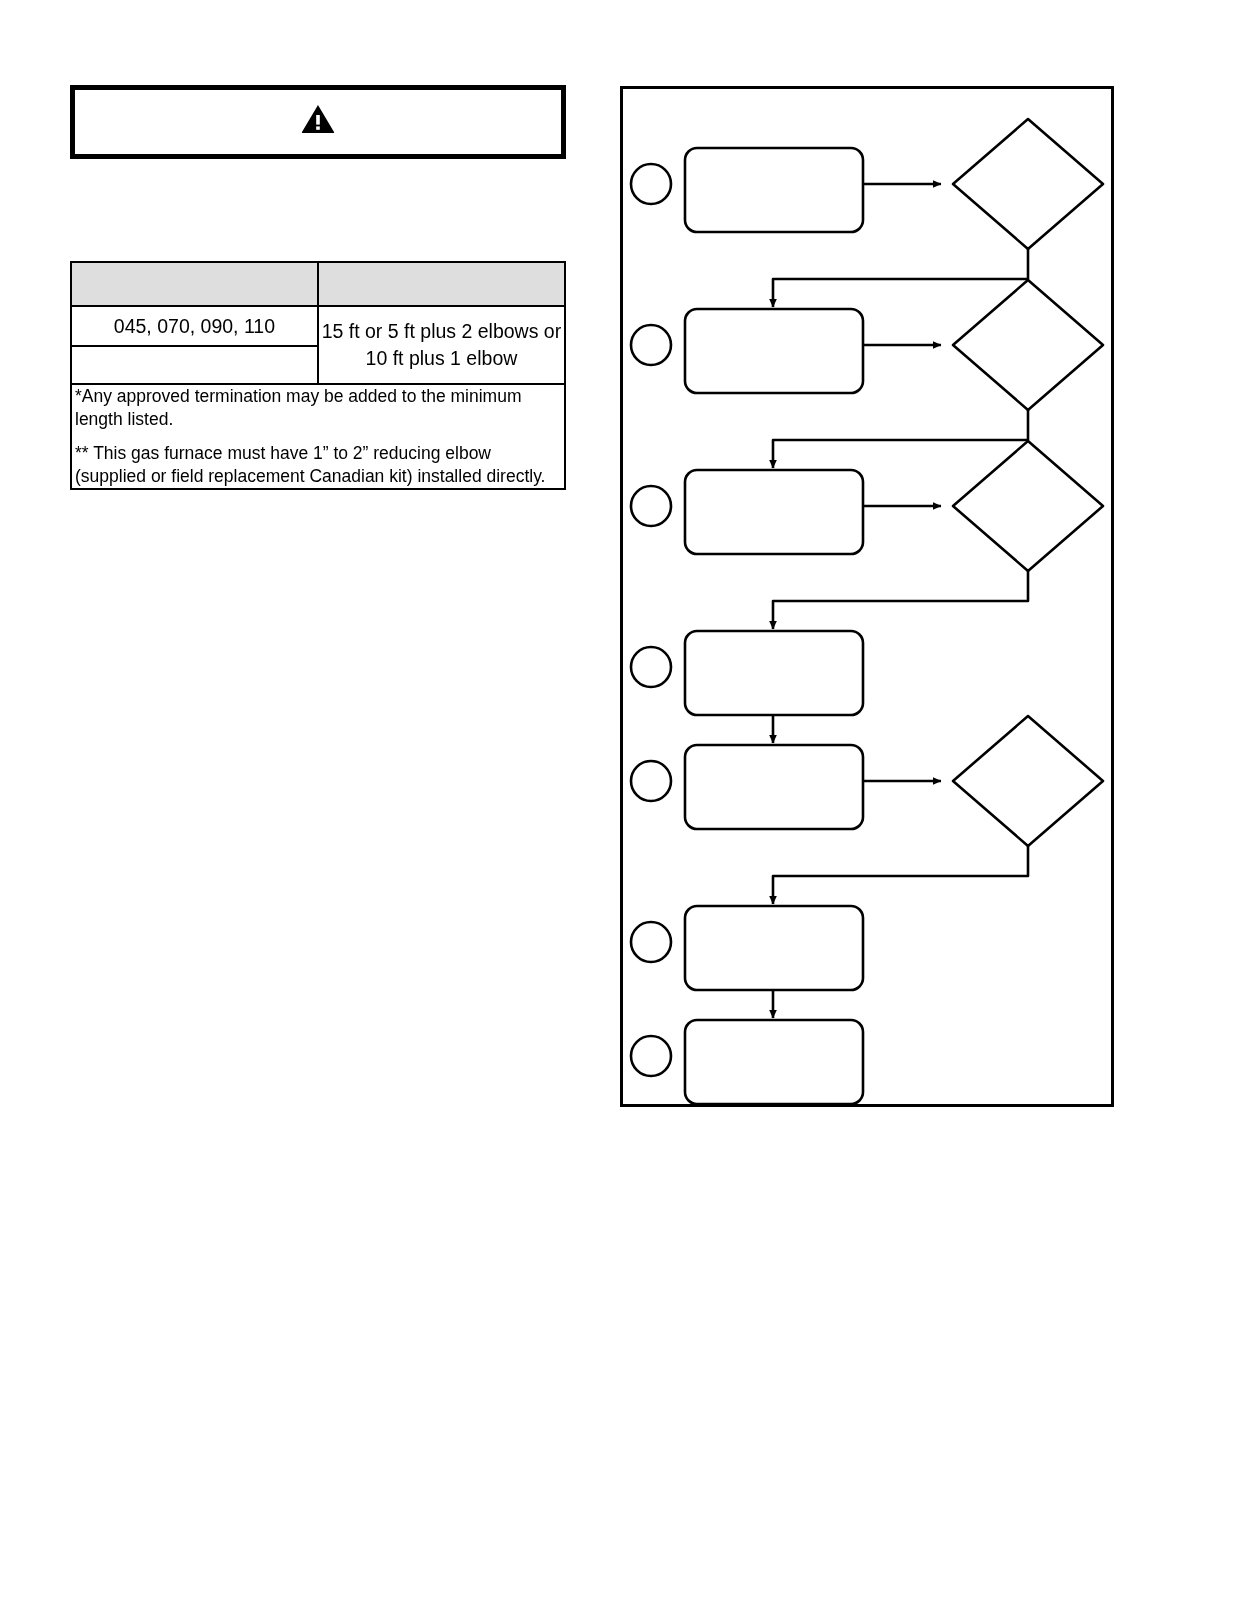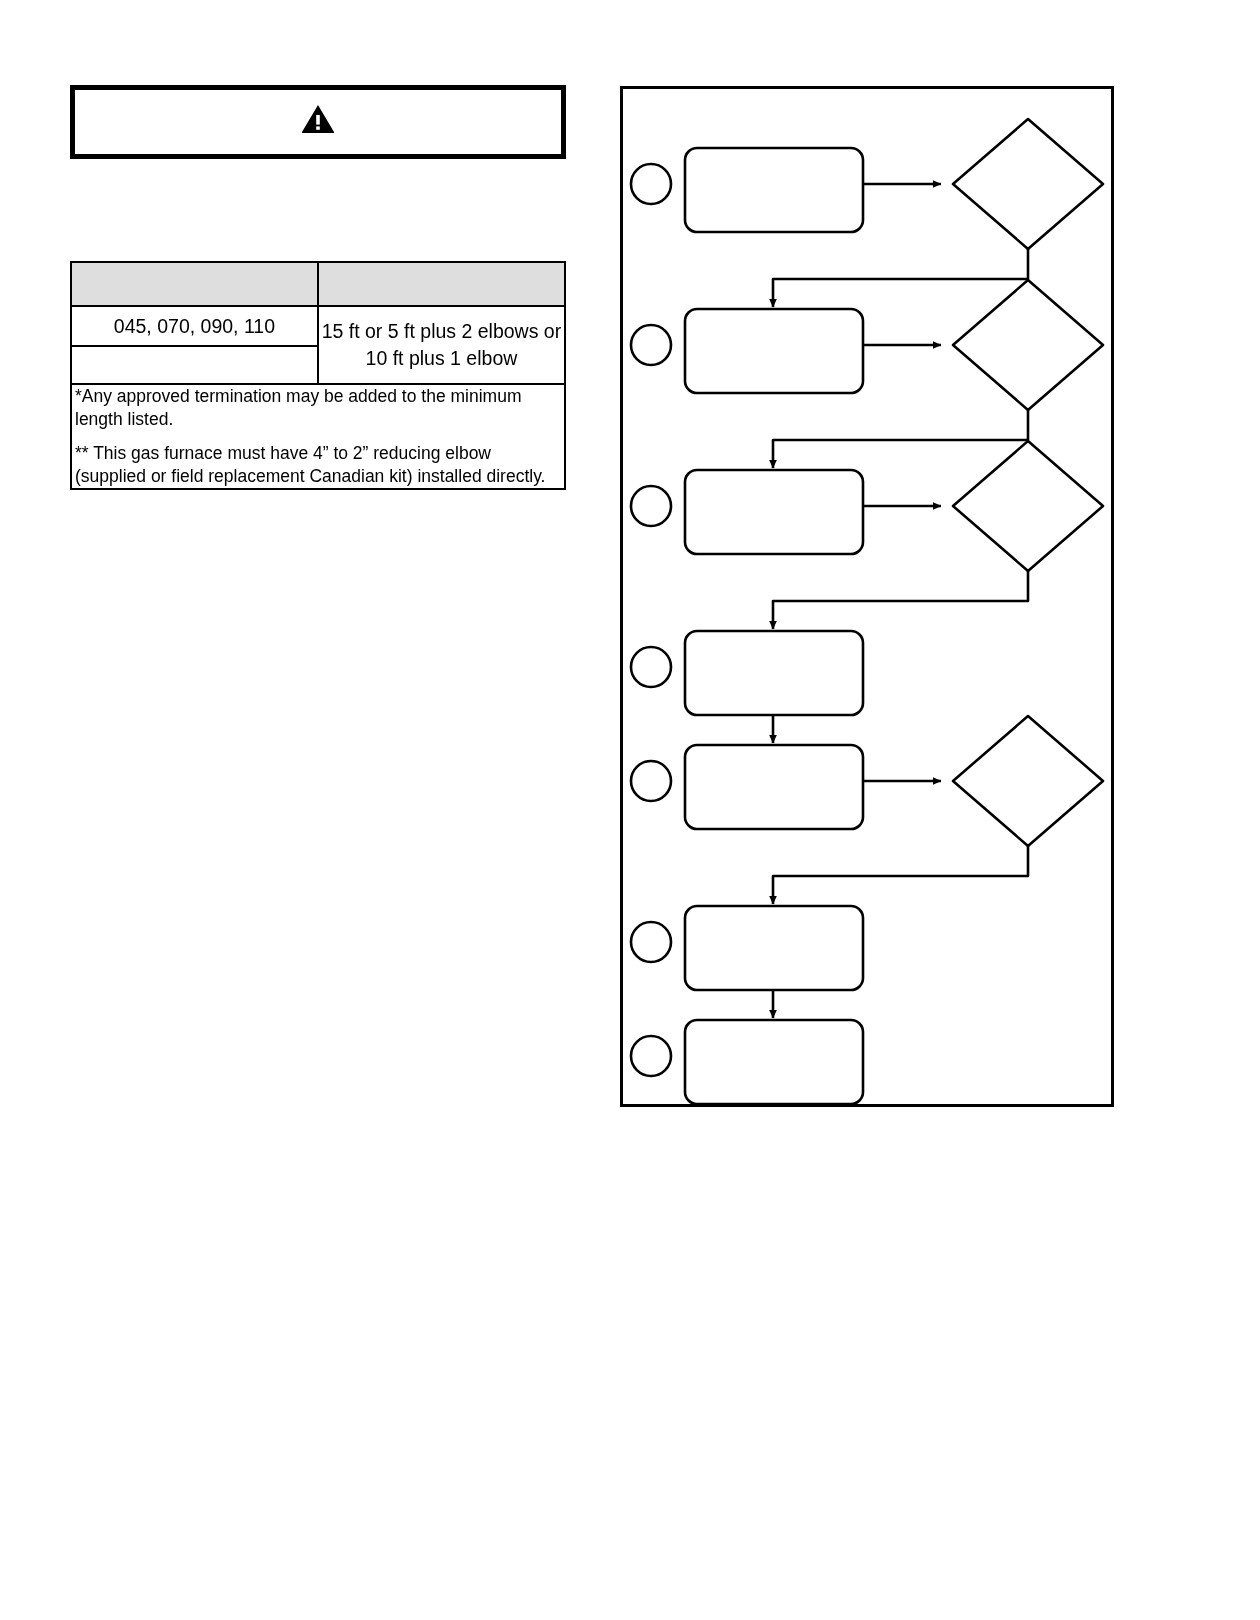--- a/index.html
+++ b/index.html
@@ -136,21 +136,21 @@
     <tr>
       <td class="model-cell col-left">045, 070, 090, 110</td>
       <td class="length-cell col-right" rowspan="2">15 ft or 5 ft plus 2 elbows or 10 ft plus 1 elbow</td>
     </tr>
     <tr>
       <td class="blank-cell col-left"></td>
     </tr>
     <tr>
       <td class="note-cell" colspan="2">
         <p>*Any approved termination may be added to the minimum length listed.</p>
-        <p>** This gas furnace must have 4” to 2” reducing elbow (supplied or field replacement Canadian kit) installed directly.</p>
+        <p>** This gas furnace must have 1” to 2” reducing elbow (supplied or field replacement Canadian kit) installed directly.</p>
       </td>
     </tr>
   </tbody>
 </table>
 
 <div class="flow-panel">
   <svg class="flow-svg" viewBox="0 0 494 1021">
     <defs>
       <marker id="arrowhead" markerWidth="9" markerHeight="9" refX="8.2" refY="4.5" orient="auto" markerUnits="userSpaceOnUse">
         <path d="M0,0.6 L8.6,4.5 L0,8.4 Z" fill="#000000"></path>

